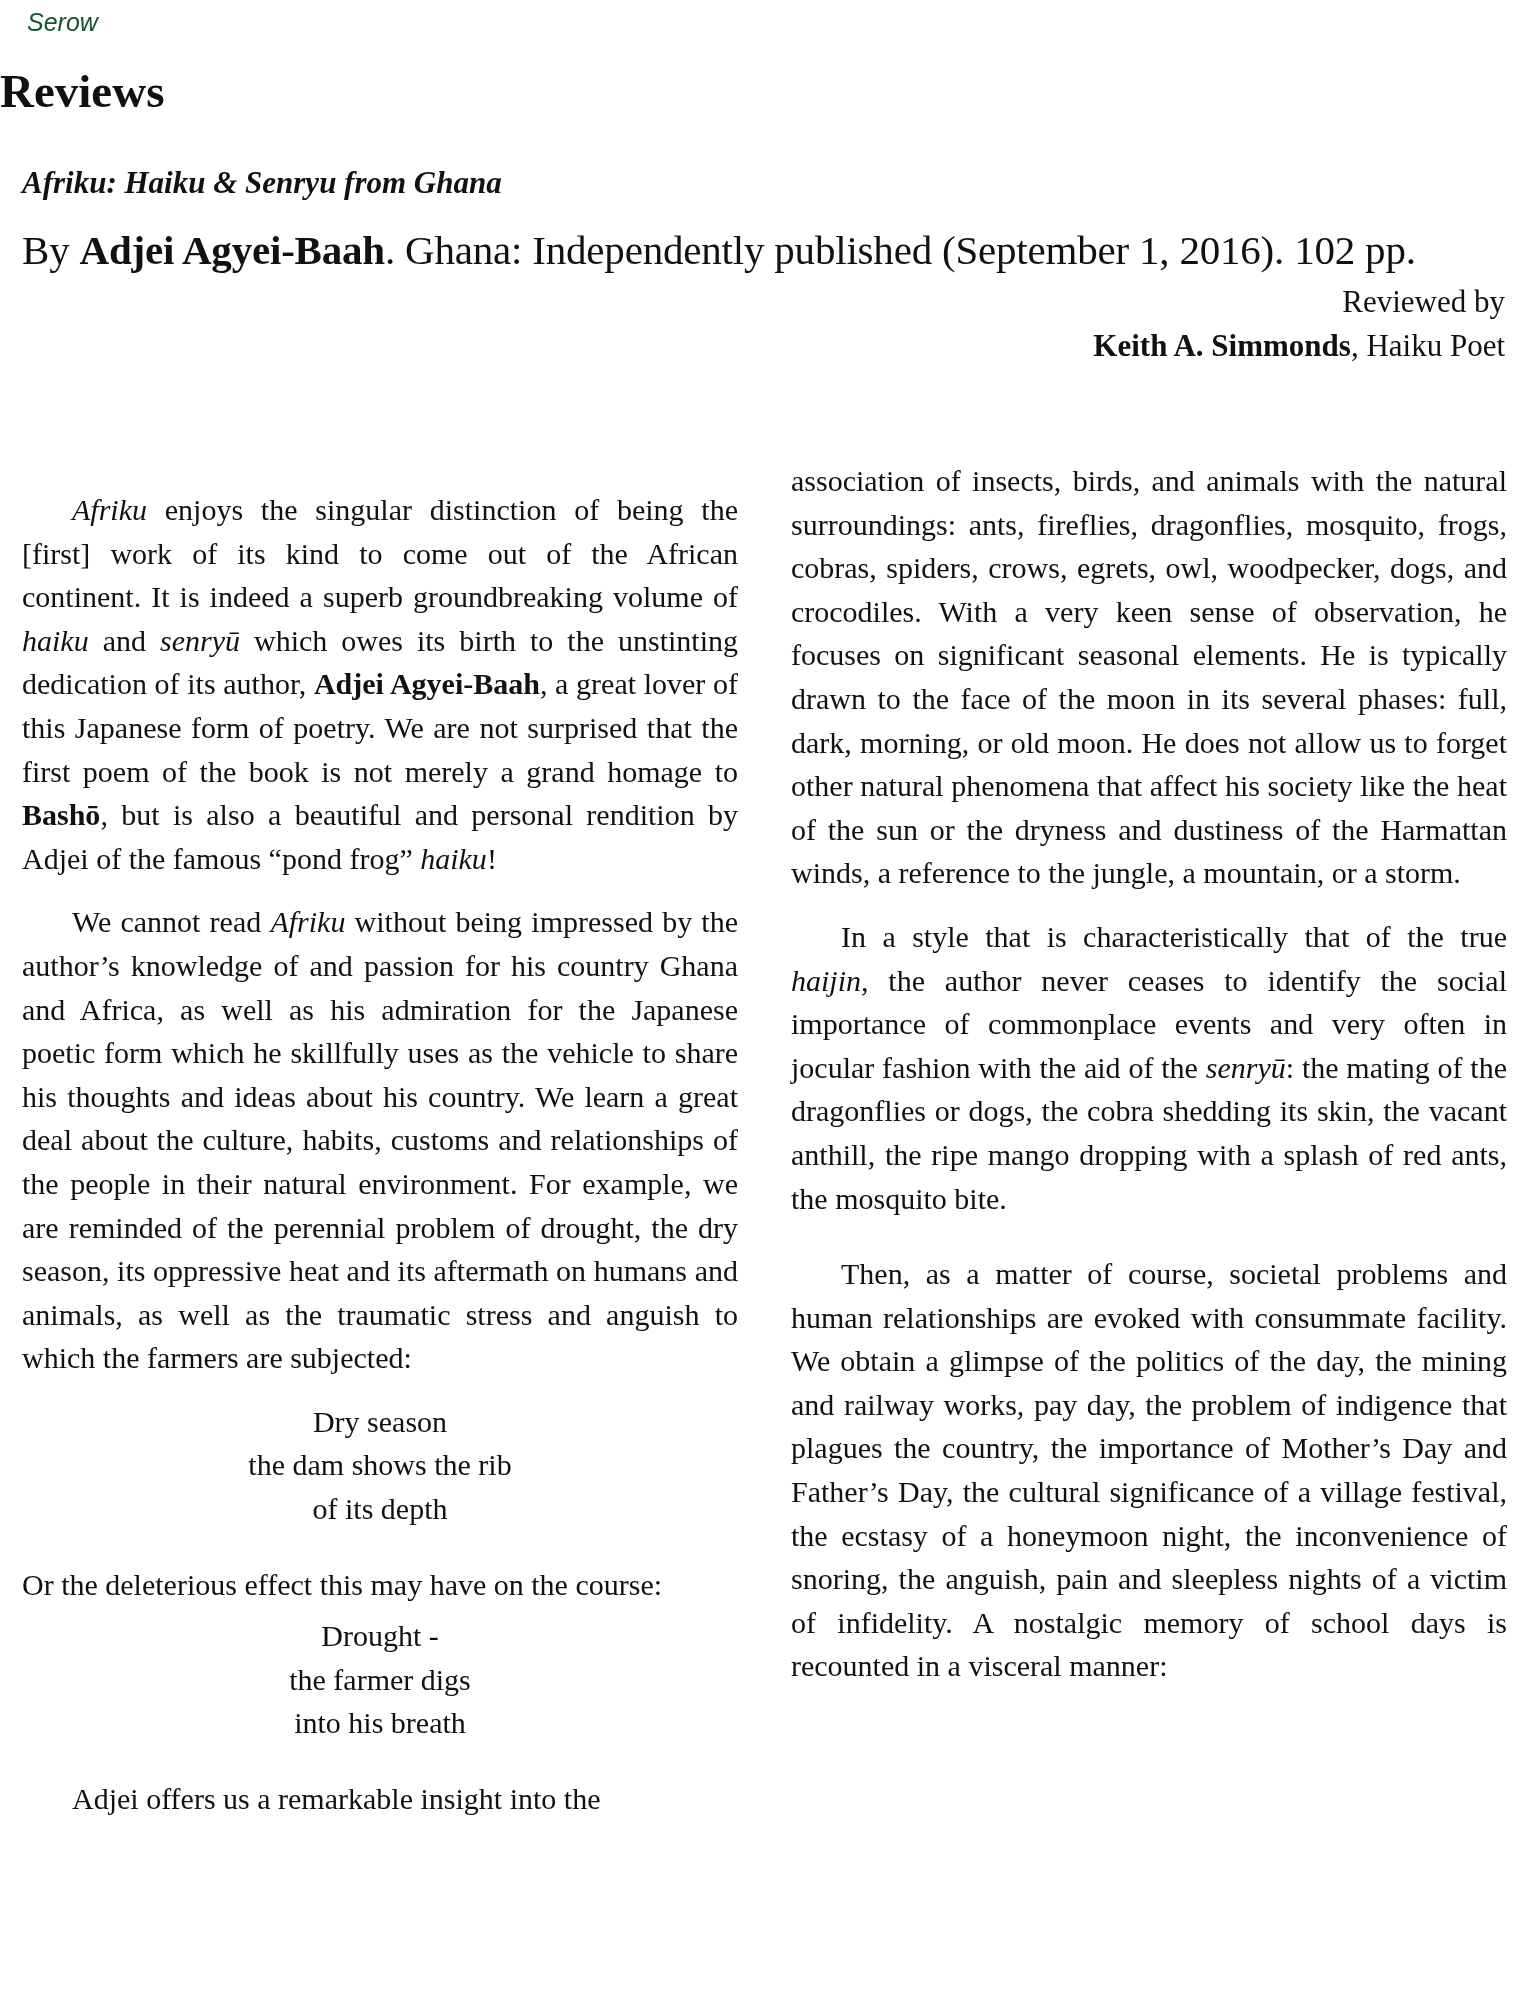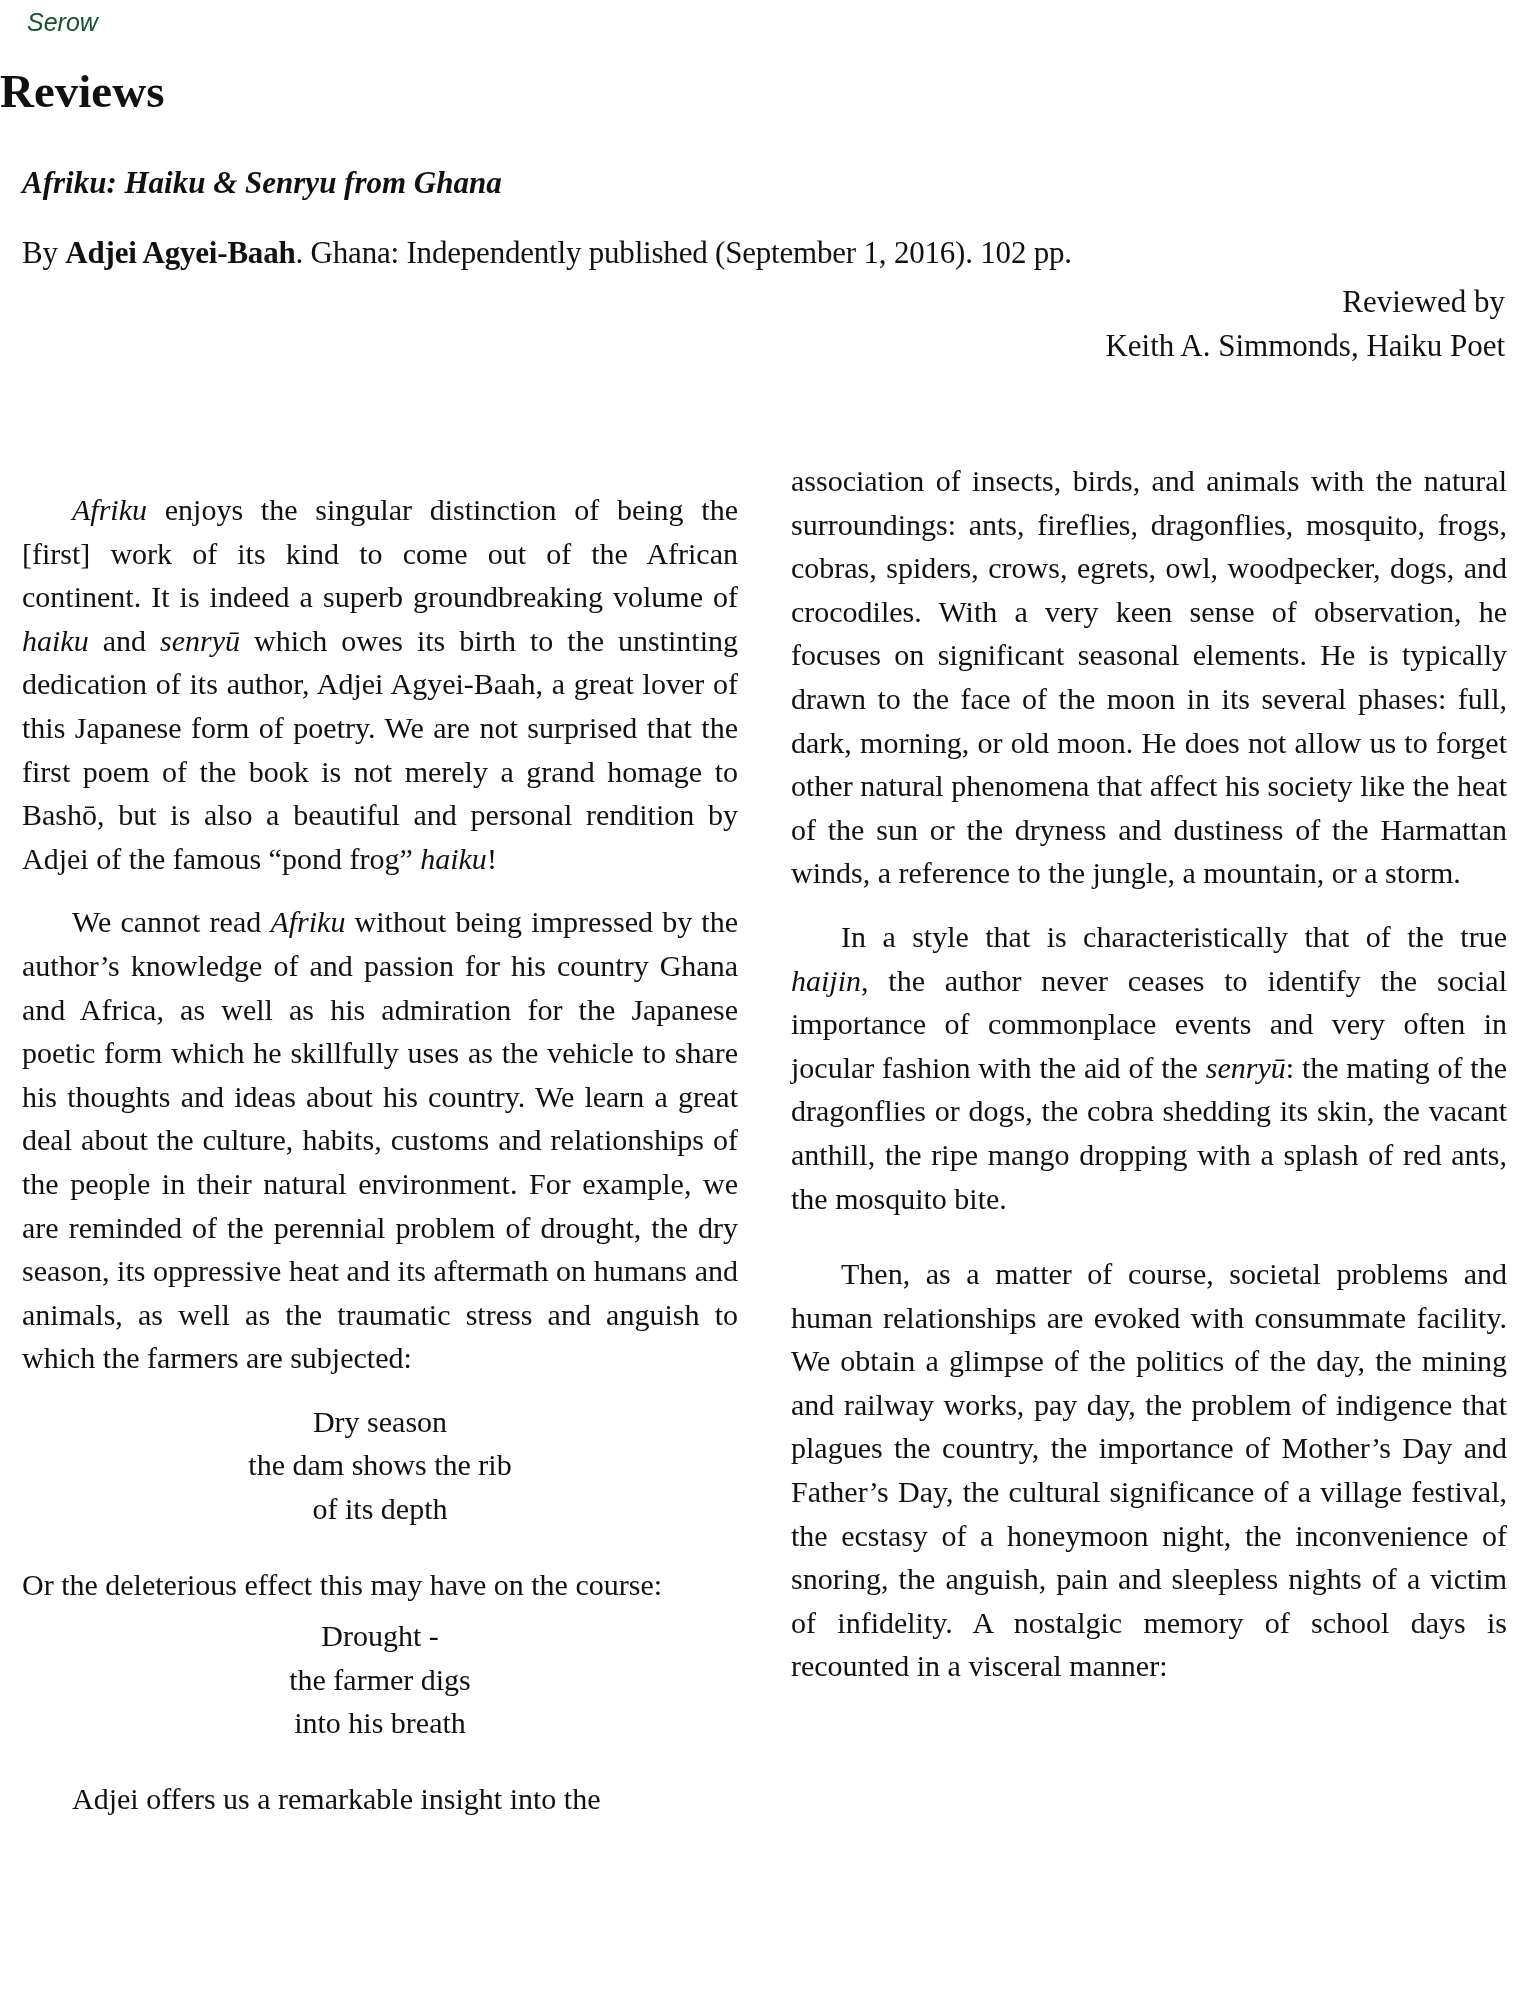--- a/index.html
+++ b/index.html
@@ -29,22 +29,22 @@
   }
   .book-title {
     position: absolute;
     left: 22px; top: 165px;
     font-style: italic;
     font-weight: bold;
     font-size: 31px;
   }
   .book-byline {
     position: absolute;
-    left: 22px; top: 235px;
-    font-size: 31px;
+    left: 22px; top: 226px;
+    font-size: 41px;
     letter-spacing: -0.2px;
   }
   .book-byline b { font-weight: bold; }
   .reviewer {
     position: absolute;
     right: 30px; top: 280px;
     text-align: right;
     font-size: 31px;
     line-height: 44px;
   }
@@ -64,21 +64,21 @@
   }
   .p.indent { text-indent: 50px; }
   .gap { height: 20px; }
   .gap-lg { height: 32px; }
   .poem {
     text-align: center;
     margin: 0;
   }
   .poem div { line-height: 43.6px; }
   i { font-style: italic; }
-  b { font-weight: normal; }
+  b { font-weight: bold; }
 </style>
 </head>
 <body>
 
 <div class="running-head">Serow</div>
 
 <div class="title">Reviews</div>
 
 <div class="book-title">Afriku: Haiku &amp; Senryu from Ghana</div>
 

